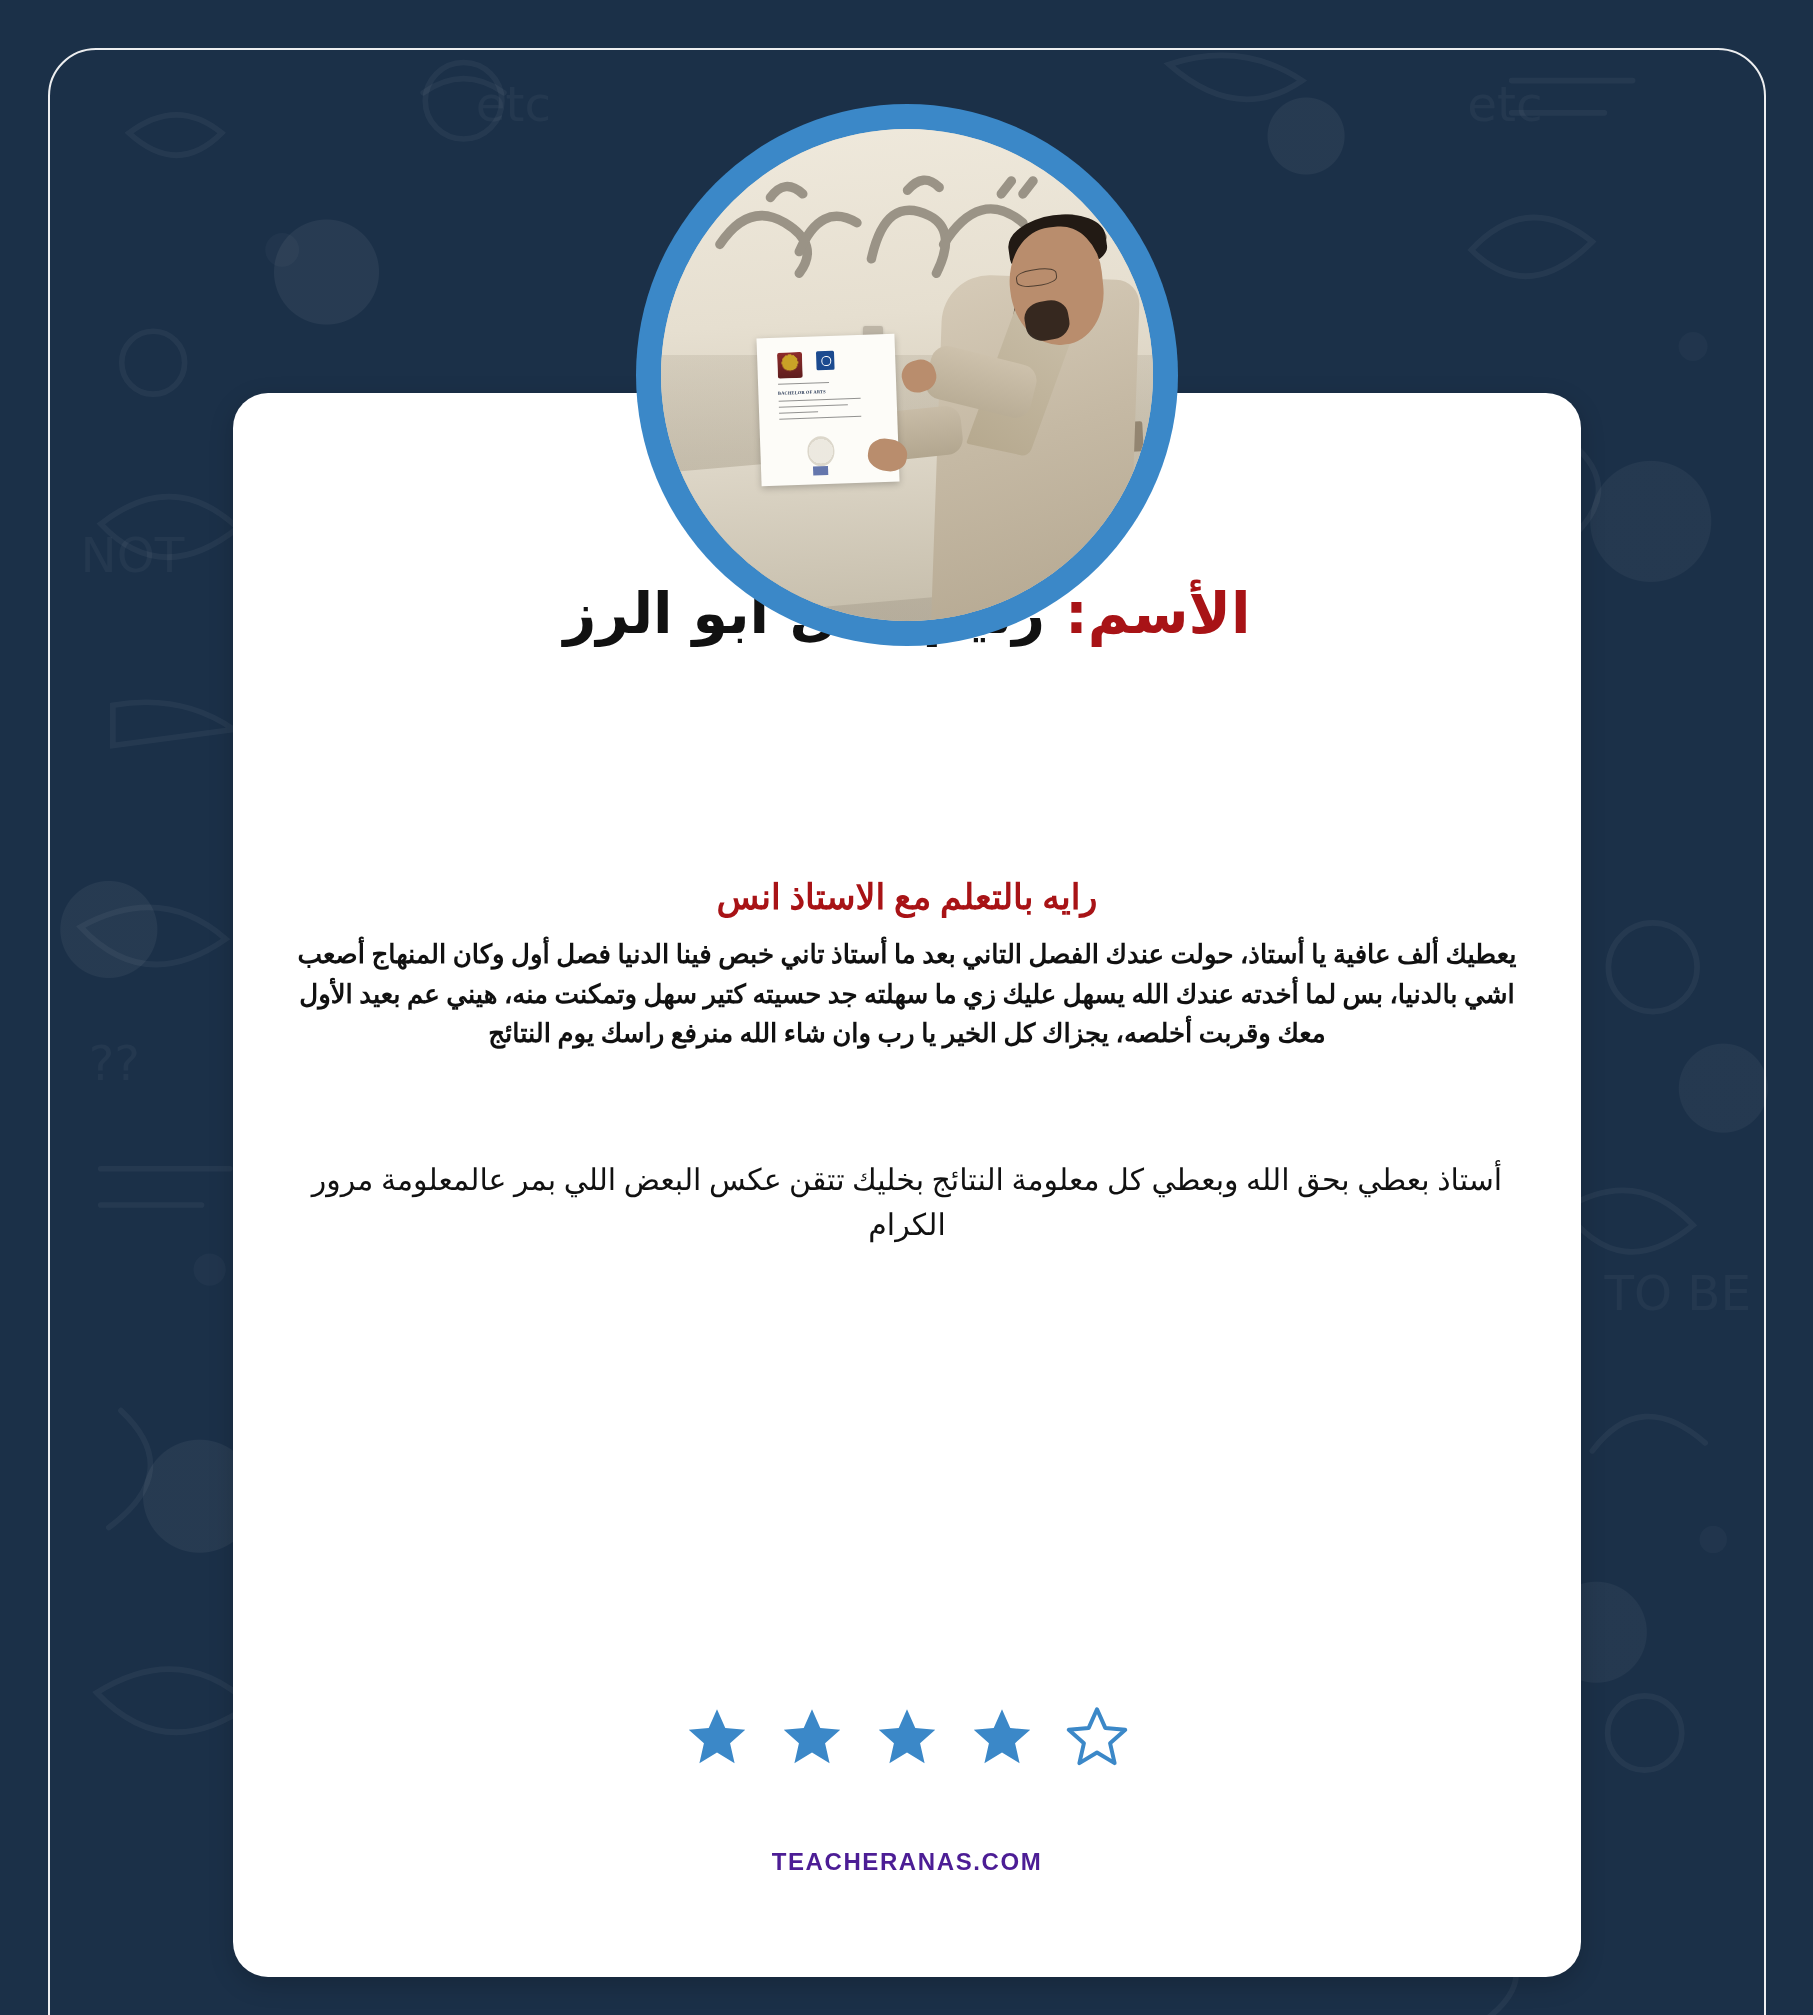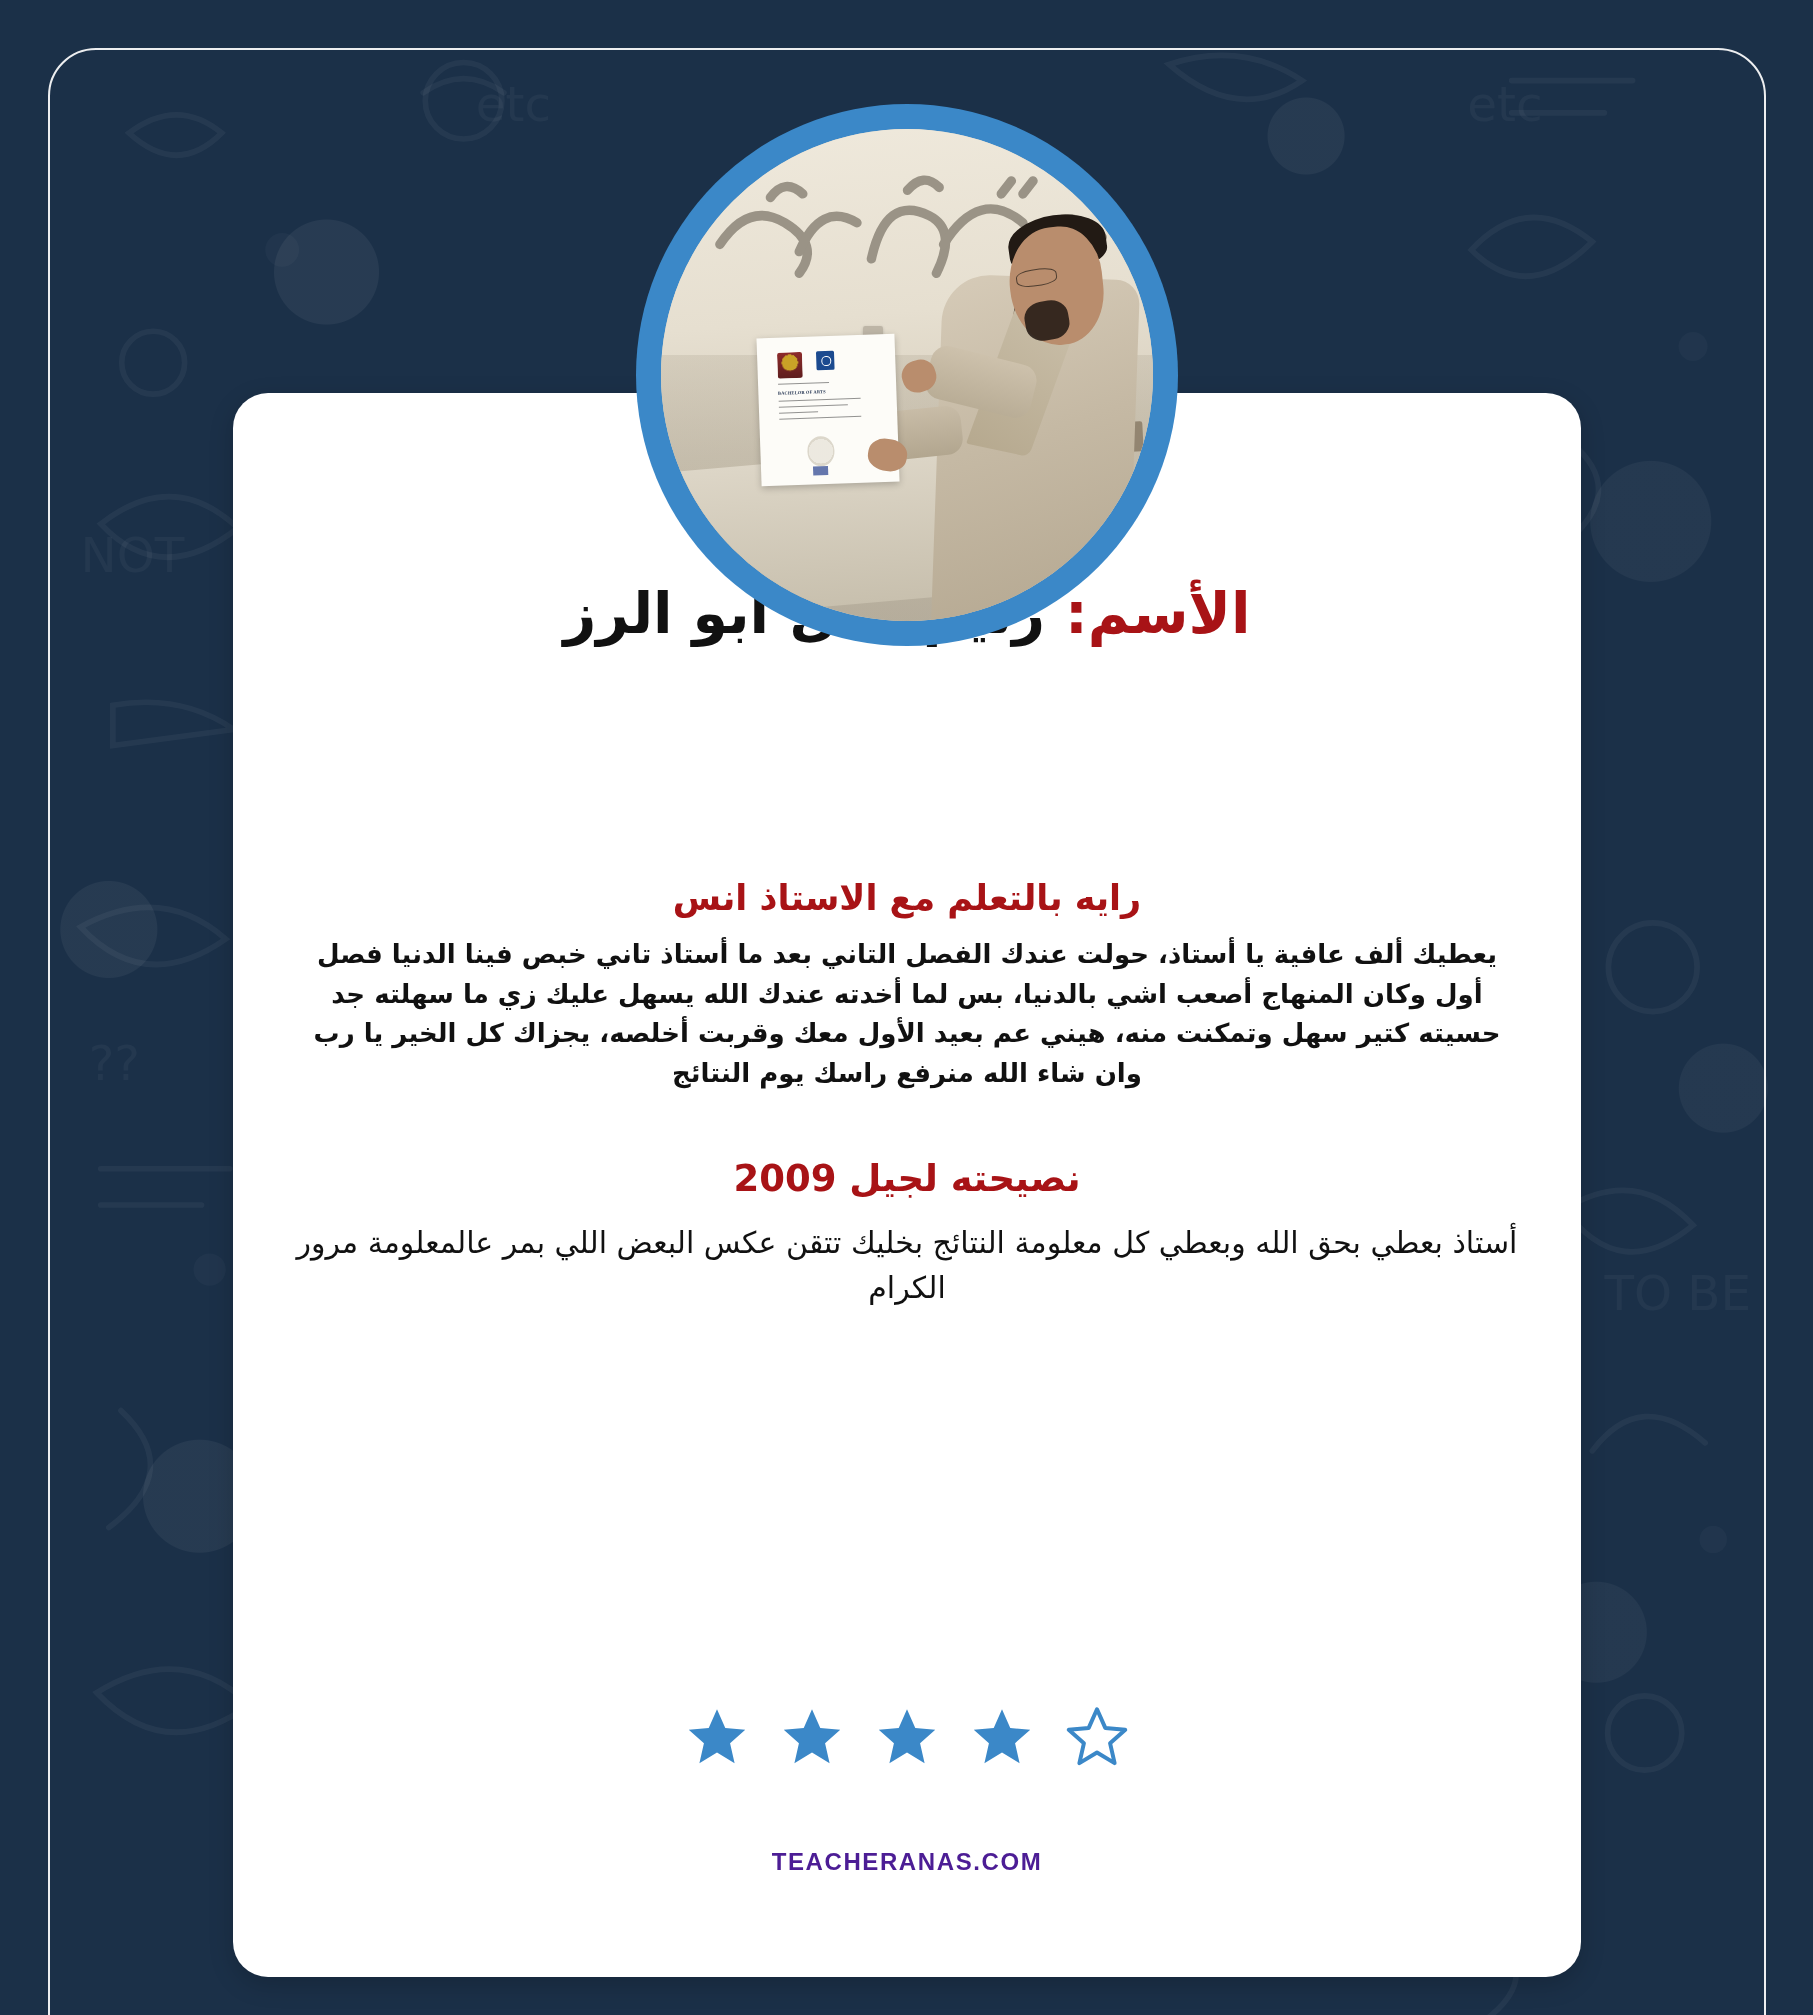--- a/index.html
+++ b/index.html
@@ -195,21 +195,21 @@
     text-align:center;
     direction:rtl;
     font-size:57px;
     font-weight:bold;
     color:#111111;
     letter-spacing:0;
     line-height:1.1;
   }
   .name-label{color:#a81316;}
 
-  .section{position:absolute;left:60px;right:60px;direction:rtl;text-align:center;}
+  .section{position:absolute;left:60px;right:60px;direction:rtl;text-align:center;font-family:Liberation Serif, serif;}
 
   .sec1{top:484px;}
   .sec2{top:764px;}
 
   .sec-title{
     color:#a81316;
     font-weight:bold;
     font-size:35px;
     line-height:1.2;
     margin:0 0 16px 0;
@@ -311,21 +311,20 @@
       <span class="name-label">الأسم:</span>
       <span>رنيم بلال أبو الرز</span>
     </div>
 
     <div class="section sec1">
       <h2 class="sec-title">رايه بالتعلم مع الاستاذ انس</h2>
       <p class="sec-body">يعطيك ألف عافية يا أستاذ، حولت عندك الفصل التاني بعد ما أستاذ تاني خبص فينا الدنيا فصل أول وكان المنهاج أصعب اشي بالدنيا، بس لما أخدته عندك الله يسهل عليك زي ما سهلته جد حسيته كتير سهل وتمكنت منه، هيني عم بعيد الأول معك وقربت أخلصه، يجزاك كل الخير يا رب وان شاء الله منرفع راسك يوم النتائج</p>
     </div>
 
     <div class="section sec2">
-      <h2 class="sec-title t2">نصيحته لجيل 2009</h2>
       <p class="sec-body b2">أستاذ بعطي بحق الله وبعطي كل معلومة النتائج بخليك تتقن عكس البعض اللي بمر عالمعلومة مرور الكرام</p>
     </div>
 
     <div class="stars">
       <svg class="star" viewBox="0 0 24 24" xmlns="http://www.w3.org/2000/svg">
         <polygon points="12,1.6 15.1,8.6 22.6,9.3 16.9,14.3 18.6,21.8 12,17.8 5.4,21.8 7.1,14.3 1.4,9.3 8.9,8.6" fill="#3b88c8"></polygon>
       </svg>
       <svg class="star" viewBox="0 0 24 24" xmlns="http://www.w3.org/2000/svg">
         <polygon points="12,1.6 15.1,8.6 22.6,9.3 16.9,14.3 18.6,21.8 12,17.8 5.4,21.8 7.1,14.3 1.4,9.3 8.9,8.6" fill="#3b88c8"></polygon>
       </svg>

